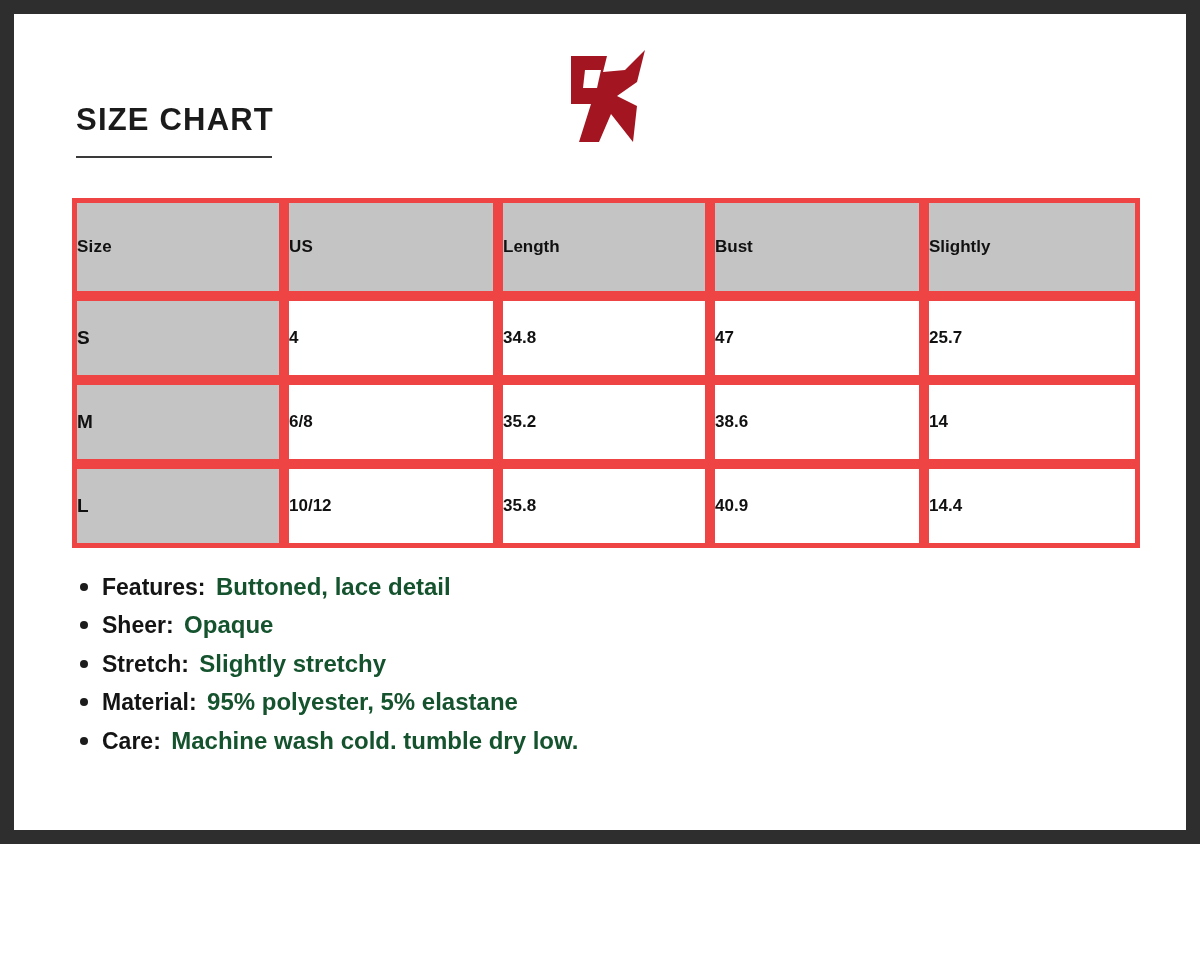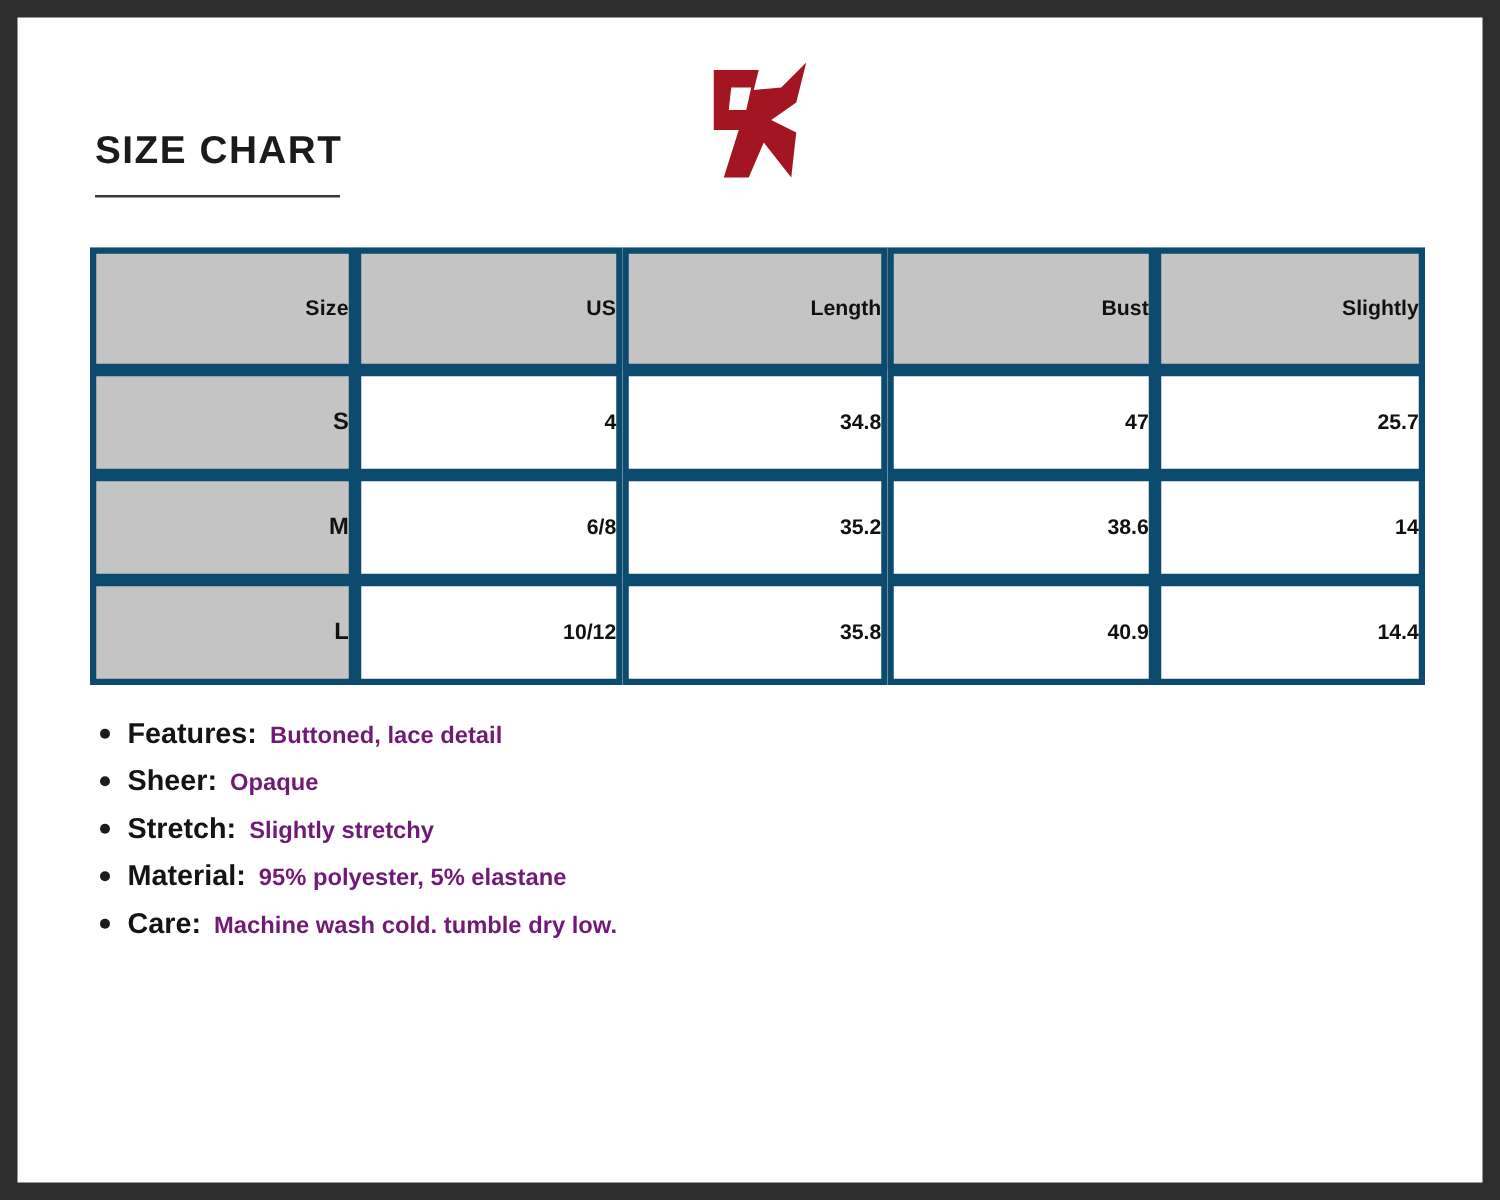--- a/index.html
+++ b/index.html
@@ -10,21 +10,21 @@
   body {
     width: 1200px;
     height: 960px;
     font-family: "Liberation Sans", sans-serif;
     color: #1c1c1c;
     overflow: hidden;
   }
   .page {
     position: relative;
     width: 1200px;
-    height: 960px;
+    height: 844px;
     box-sizing: border-box;
     border: 14px solid #2e2e2e;
     background: #ffffff;
   }
   .inner {
     position: relative;
     width: 100%;
     height: 100%;
     box-sizing: border-box;
     padding: 26px 52px 0 52px;
@@ -76,22 +76,22 @@
 
   
   .size-table {
     border-collapse: separate;
     border-spacing: 0;
     width: 1068px;
     margin: 8px 0 0 6px;
     table-layout: fixed;
   }
   .size-table td, .size-table th {
-    border: 5px solid #0c4a6e;
-    text-align: right;
+    border: 5px solid #ef4444;
+    text-align: left;
     font-size: 17px;
     font-weight: bold;
     color: #111;
     background: #ffffff;
     height: 74px;
     padding: 0;
   }
   .size-table thead th {
     background: #c4c4c4;
     height: 88px;
@@ -134,23 +134,23 @@
     border-radius: 50%;
     background: #1c1c1c;
   }
   .detail-label {
     font-size: 23px;
     font-weight: bold;
     color: #141414;
     text-align: right;
   }
   .detail-value {
-    font-size: 19px;
-    font-weight: bold;
-    color: #701a75;
+    font-size: 24px;
+    font-weight: bold;
+    color: #14532d;
     margin-left: 6px;
   }
 </style>
 </head>
 <body>
 
 <div class="page">
   <div class="inner">
 
     <div class="header">

